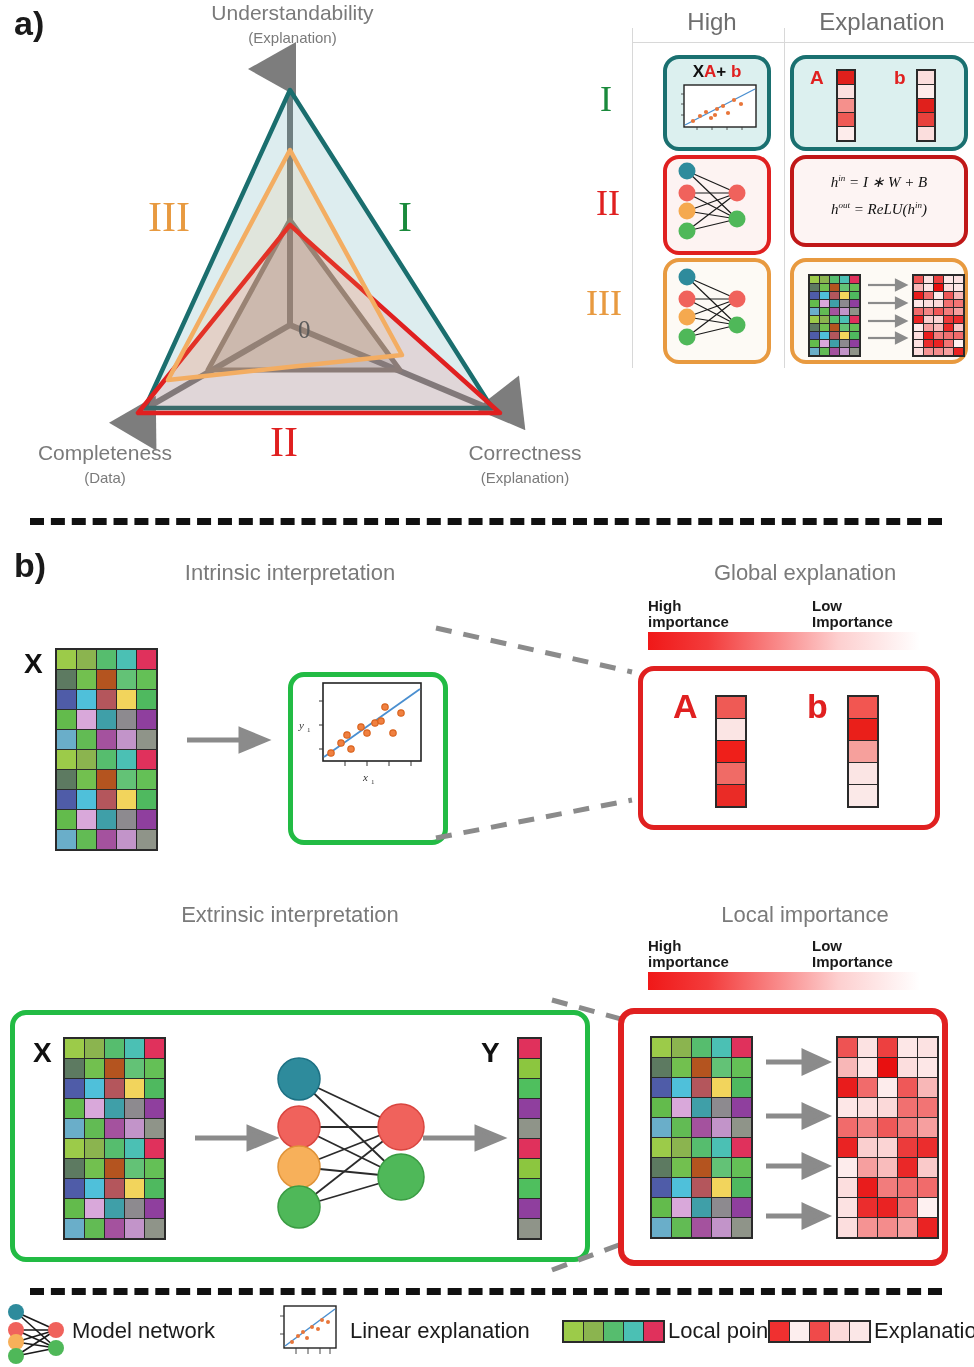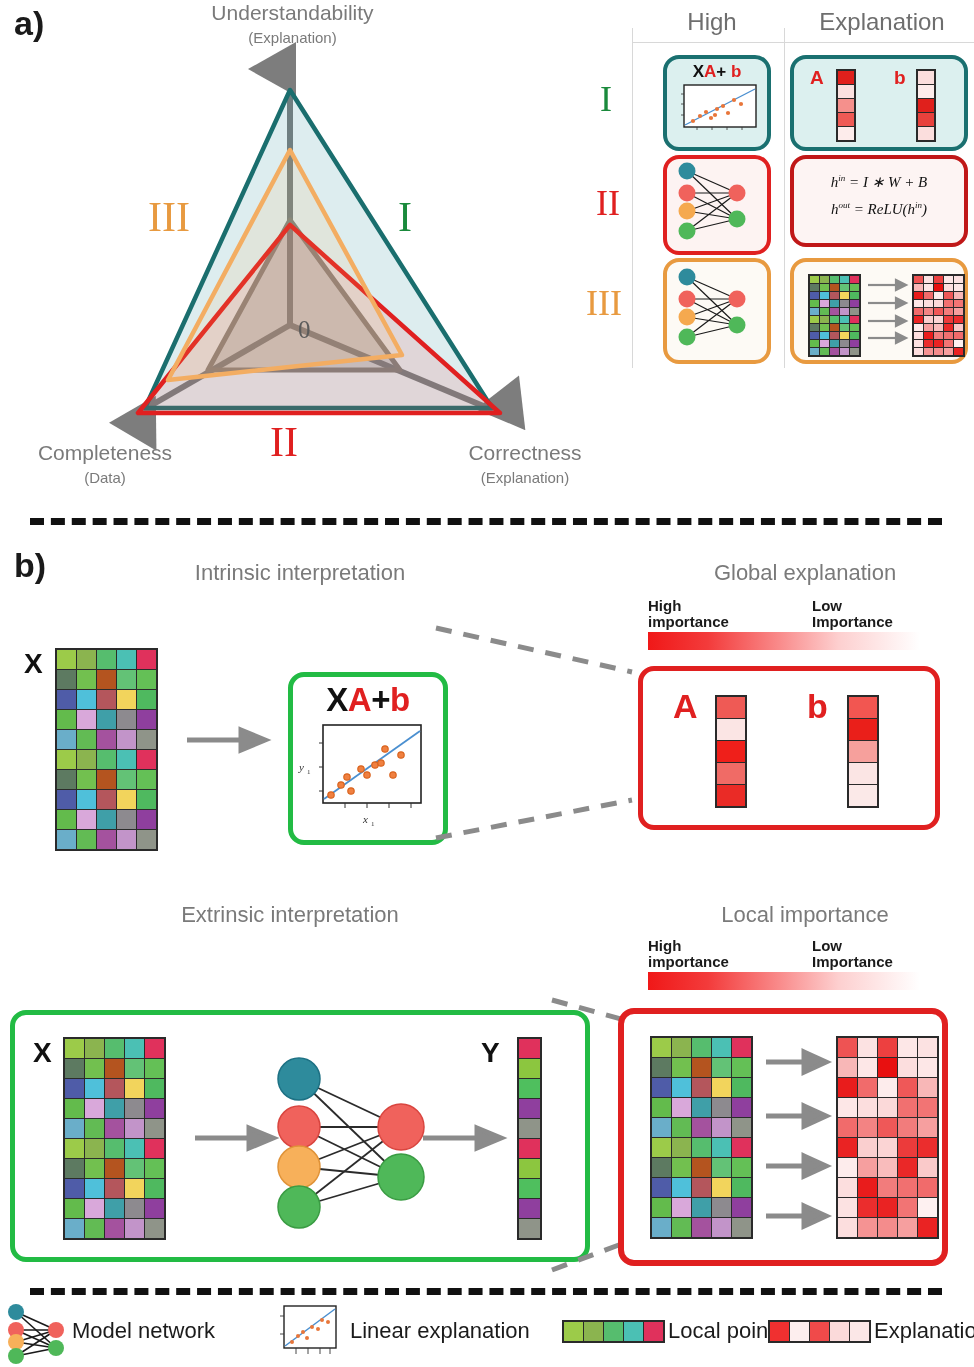--- a/index.html
+++ b/index.html
@@ -295,21 +295,21 @@
       <i style="background: rgb(244, 140, 140);"></i>
       <i style="background: rgb(246, 159, 159);"></i>
       <i style="background: rgb(234, 35, 35);"></i>
     </div>
 </div>
 
 <div class="abs dashline" style="left:30px;top:518px;width:912px;"></div>
 
 <div class="abs panel-letter" style="left:14px;top:546px;">b)</div>
 
-<div class="abs sec-title" style="left:140px;top:560px;width:320px;">Intrinsic interpretation</div>
+<div class="abs sec-title" style="left:130px;top:560px;width:320px;">Intrinsic interpretation</div>
 <div class="abs sec-title" style="left:660px;top:560px;width:290px;">Global explanation</div>
 
 <div class="abs" style="left:24px;top:648px;font-size:28px;font-weight:bold;color:#111;">X</div>
 <div class="abs cellgrid" id="grid-intrinsic" style="left:55px;top:648px;grid-template-columns:repeat(5,19px);grid-auto-rows:19px;">
     <i style="background: rgb(156, 203, 73);"></i>
     <i style="background: rgb(139, 180, 79);"></i>
     <i style="background: rgb(86, 189, 110);"></i>
     <i style="background: rgb(75, 192, 180);"></i>
     <i style="background: rgb(224, 49, 92);"></i>
     <i style="background: rgb(93, 122, 97);"></i>
@@ -360,23 +360,20 @@
   </div>
 
 <svg class="abs" style="left:185px;top:725px;" width="85" height="30">
   <g stroke="#8b8b8b" stroke-width="5" fill="#8b8b8b">
     <line x1="2" y1="15" x2="58" y2="15"></line>
       <path d="M56,5 L80,15 L56,25 Z"></path>
   </g>
 </svg>
 
 <div class="abs rbox" style="left:288px;top:672px;width:150px;height:163px;border:5px solid #22bb44;">
-  <div style="text-align:center;margin-top:4px;font-size:33px;font-weight:bold;font-family:'Liberation Sans',sans-serif;letter-spacing:-0.5px;">
-    <span style="color:#111;">X</span><span style="color:#e02020;">A</span><span style="color:#111;">+</span><span style="color:#e02020;">b</span>
-  </div>
   <svg width="146" height="112" viewBox="0 0 146 112">
     <rect x="30" y="6" width="98" height="78" fill="#fff" stroke="#222" stroke-width="1.6"></rect>
     <line x1="31" y1="80" x2="127" y2="12" stroke="#4a8fd0" stroke-width="1.8"></line>
     <g fill="#f08040" stroke="#d9641f" stroke-width="1.2">
       <circle cx="38" cy="76" r="3.2"></circle>
         <circle cx="48" cy="66" r="3.2"></circle>
         <circle cx="54" cy="58" r="3.2"></circle>
       <circle cx="58" cy="72" r="3.2"></circle>
         <circle cx="68" cy="50" r="3.2"></circle>
         <circle cx="74" cy="56" r="3.2"></circle>

